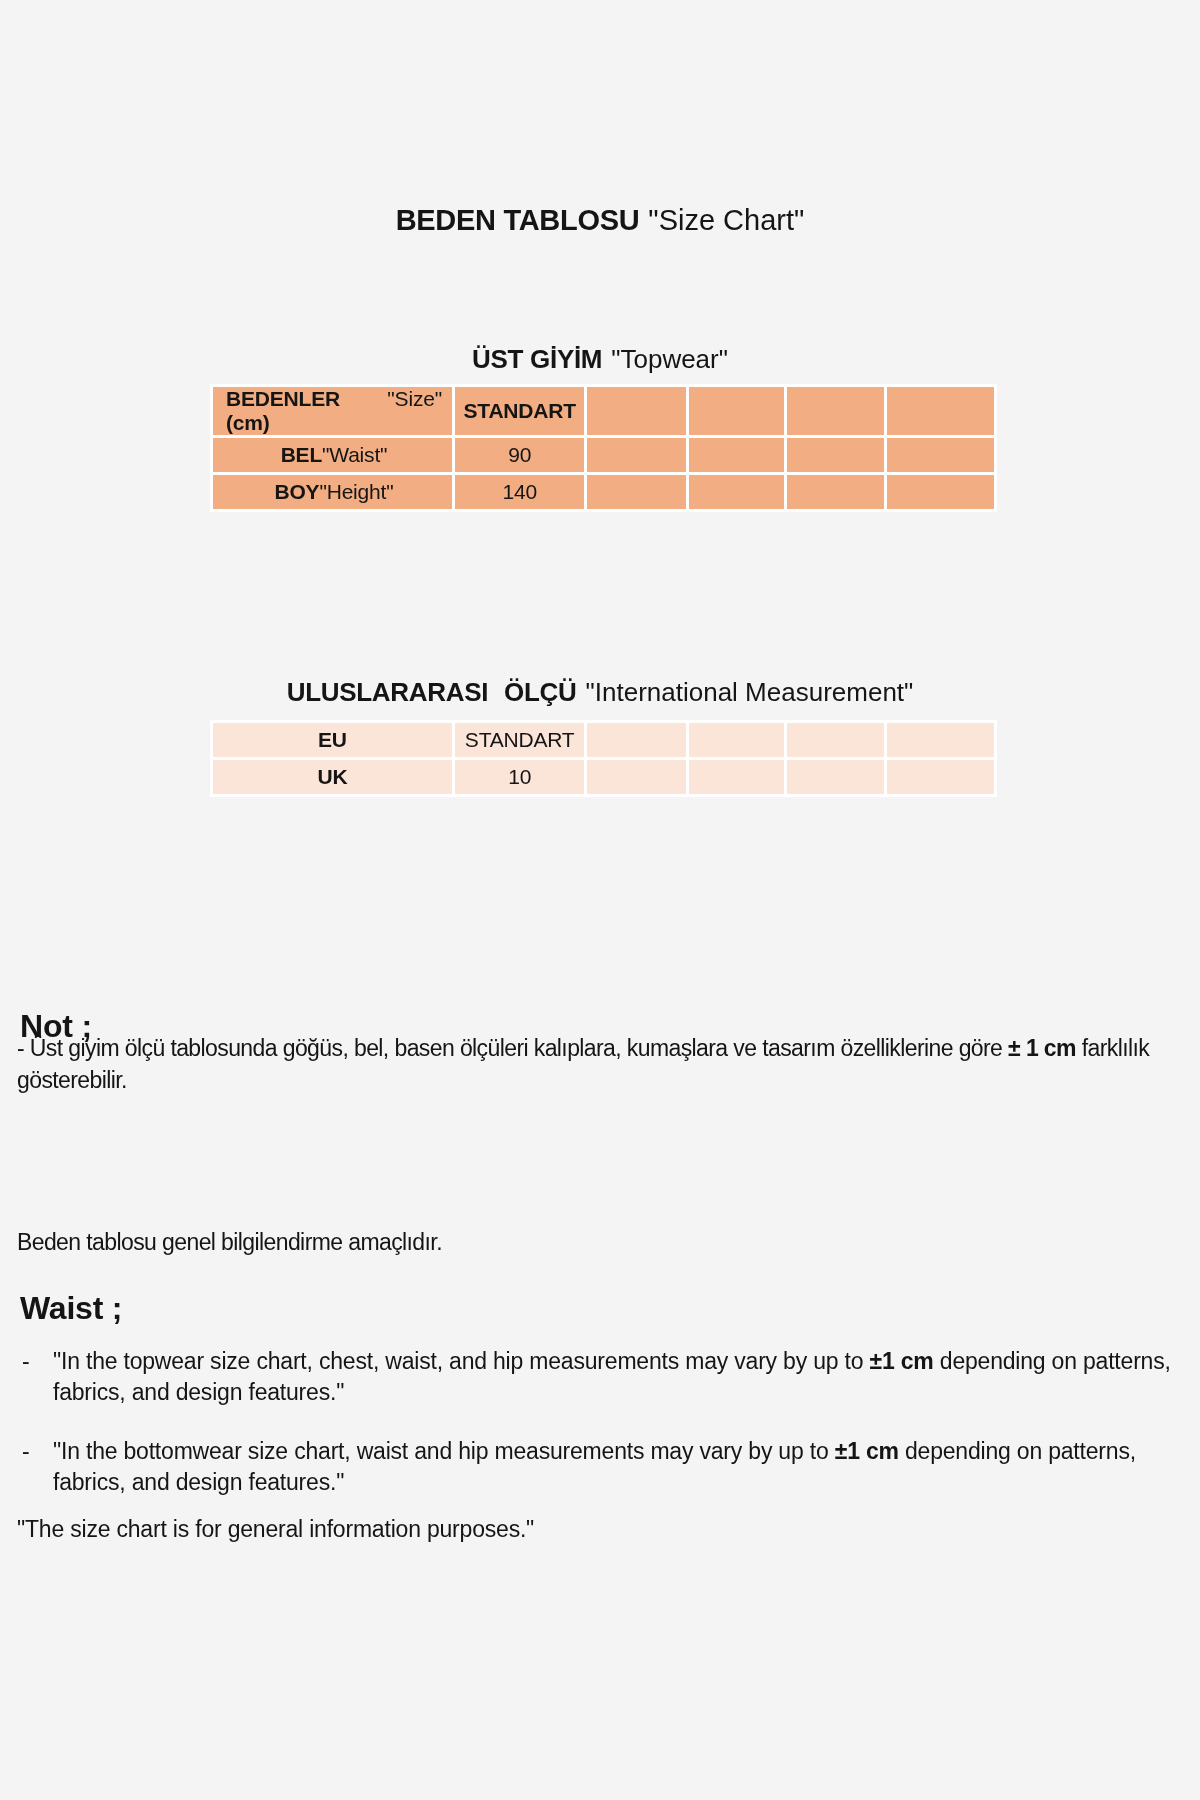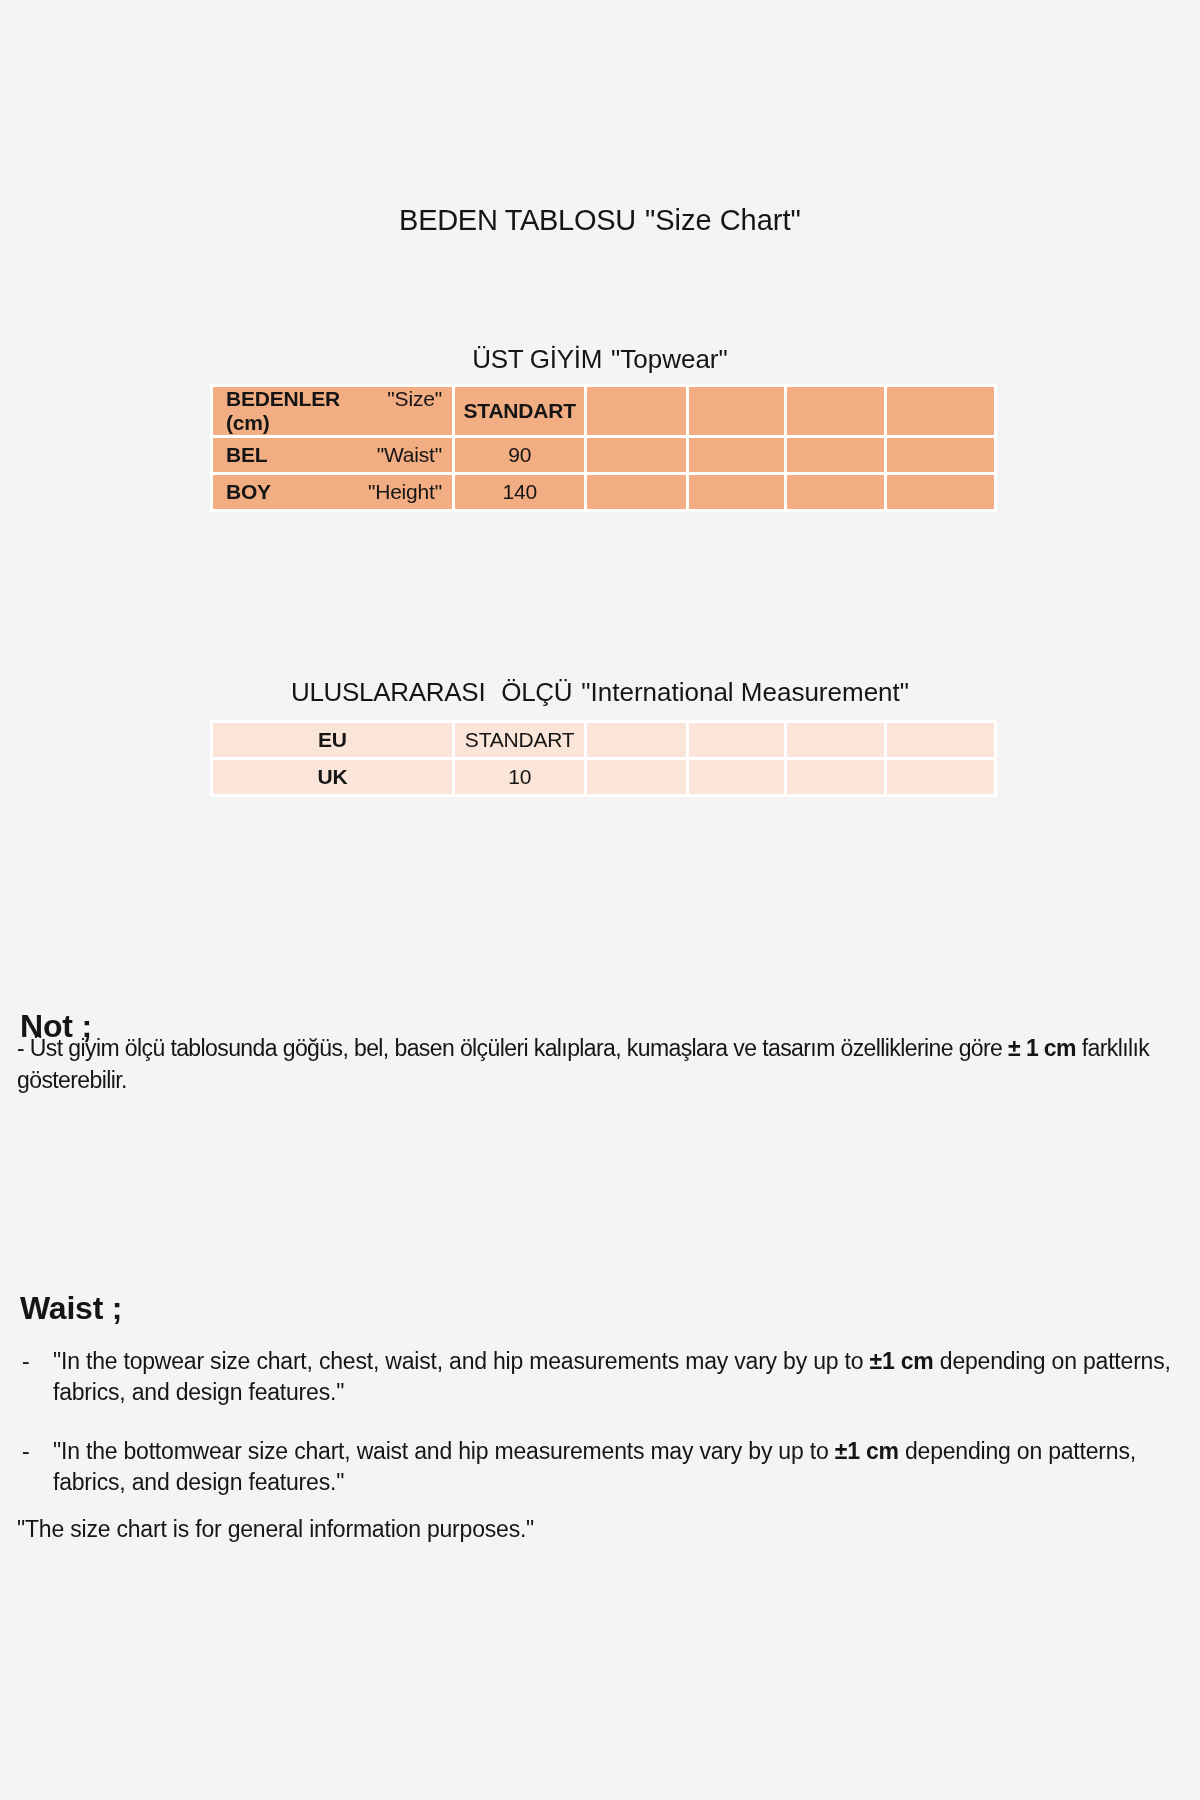--- a/index.html
+++ b/index.html
@@ -9,42 +9,42 @@
     background:var(--page-bg,#F4F4F5);
     font-family:"Liberation Sans", sans-serif;
     color:#151515;
     overflow:hidden;
   }
   
   .center-line{position:absolute;left:0;width:1200px;text-align:center;white-space:nowrap;}
   .main-title{top:204px;font-size:29px;}
   .sec-title-1{top:344px;font-size:26px;}
   .sec-title-2{top:677px;font-size:26px;}
-  .t-bold{font-weight:400;margin-right:9px;letter-spacing:-0.3px;}
+  .t-bold{font-weight:700;margin-right:9px;letter-spacing:-0.3px;}
   .t-bold.wide{word-spacing:9px;}
   .t-reg{font-weight:400;}
   
   table.sizes{
     position:absolute;left:210px;
     border-collapse:collapse;table-layout:fixed;
     width:787px;
   }
   table.sizes td{
     border:3px solid var(--grid,#FFFFFF);
     height:34px;
     font-size:21px;
     vertical-align:middle;
     padding:0;
     letter-spacing:-0.2px;
   }
   #topwear-table{top:384px;}
   #topwear-table td{background:var(--cell-top,#F2AE82);}
   #intl-table{top:720px;}
   #intl-table td{background:var(--cell-intl,#FBE5D8);text-align:center;}
-  .lc{display:flex;justify-content:space-between;align-items:baseline;padding:0 10px 0 13px;}
+  .lc{display:flex;justify-content:center;align-items:baseline;padding:0 10px 0 13px;}
   .lbl{font-weight:700;}
   .qt{font-weight:400;}
   td.val{text-align:center;font-weight:400;}
   td.val.hdr{font-weight:700;}
   td.lone{padding-left:23px;font-weight:700;}
   
   .nh{position:absolute;font-weight:700;font-size:32px;letter-spacing:-0.2px;}
   #not-h{left:20px;top:1008px;}
   #note-h{left:20px;top:1290px;}
   .tp{position:absolute;left:17px;width:1172px;font-size:23px;line-height:32px;letter-spacing:-0.6px;}
@@ -153,20 +153,21 @@
           <td></td>
           <td></td>
           <td></td>
       </tr>
     </tbody>
   </table>
 
   <div class="nh" id="not-h">Not ;</div>
 
   <div class="tp" id="tr-p0"><span>- Üst giyim ölçü tablosunda göğüs, bel, basen ölçüleri kalıplara, kumaşlara ve tasarım özelliklerine göre </span><b>± 1 cm</b><span> farklılık gösterebilir.</span></div>
+  <div class="tp" id="tr-p2"><span>Beden tablosu genel bilgilendirme amaçlıdır.</span></div>
 
   <div class="nh" id="note-h">Waist ;</div>
 
   <div class="eb" id="en-b0">
     <span class="dash">-</span>
     <div class="btxt"><span>"In the topwear size chart, chest, waist, and hip measurements may vary by up to </span><b>±1 cm</b><span> depending on patterns, fabrics, and design features."</span></div>
   </div>
   <div class="eb" id="en-b1">
     <span class="dash">-</span>
     <div class="btxt"><span>"In the bottomwear size chart, waist and hip measurements may vary by up to </span><b>±1 cm</b><span> depending on patterns, fabrics, and design features."</span></div>

